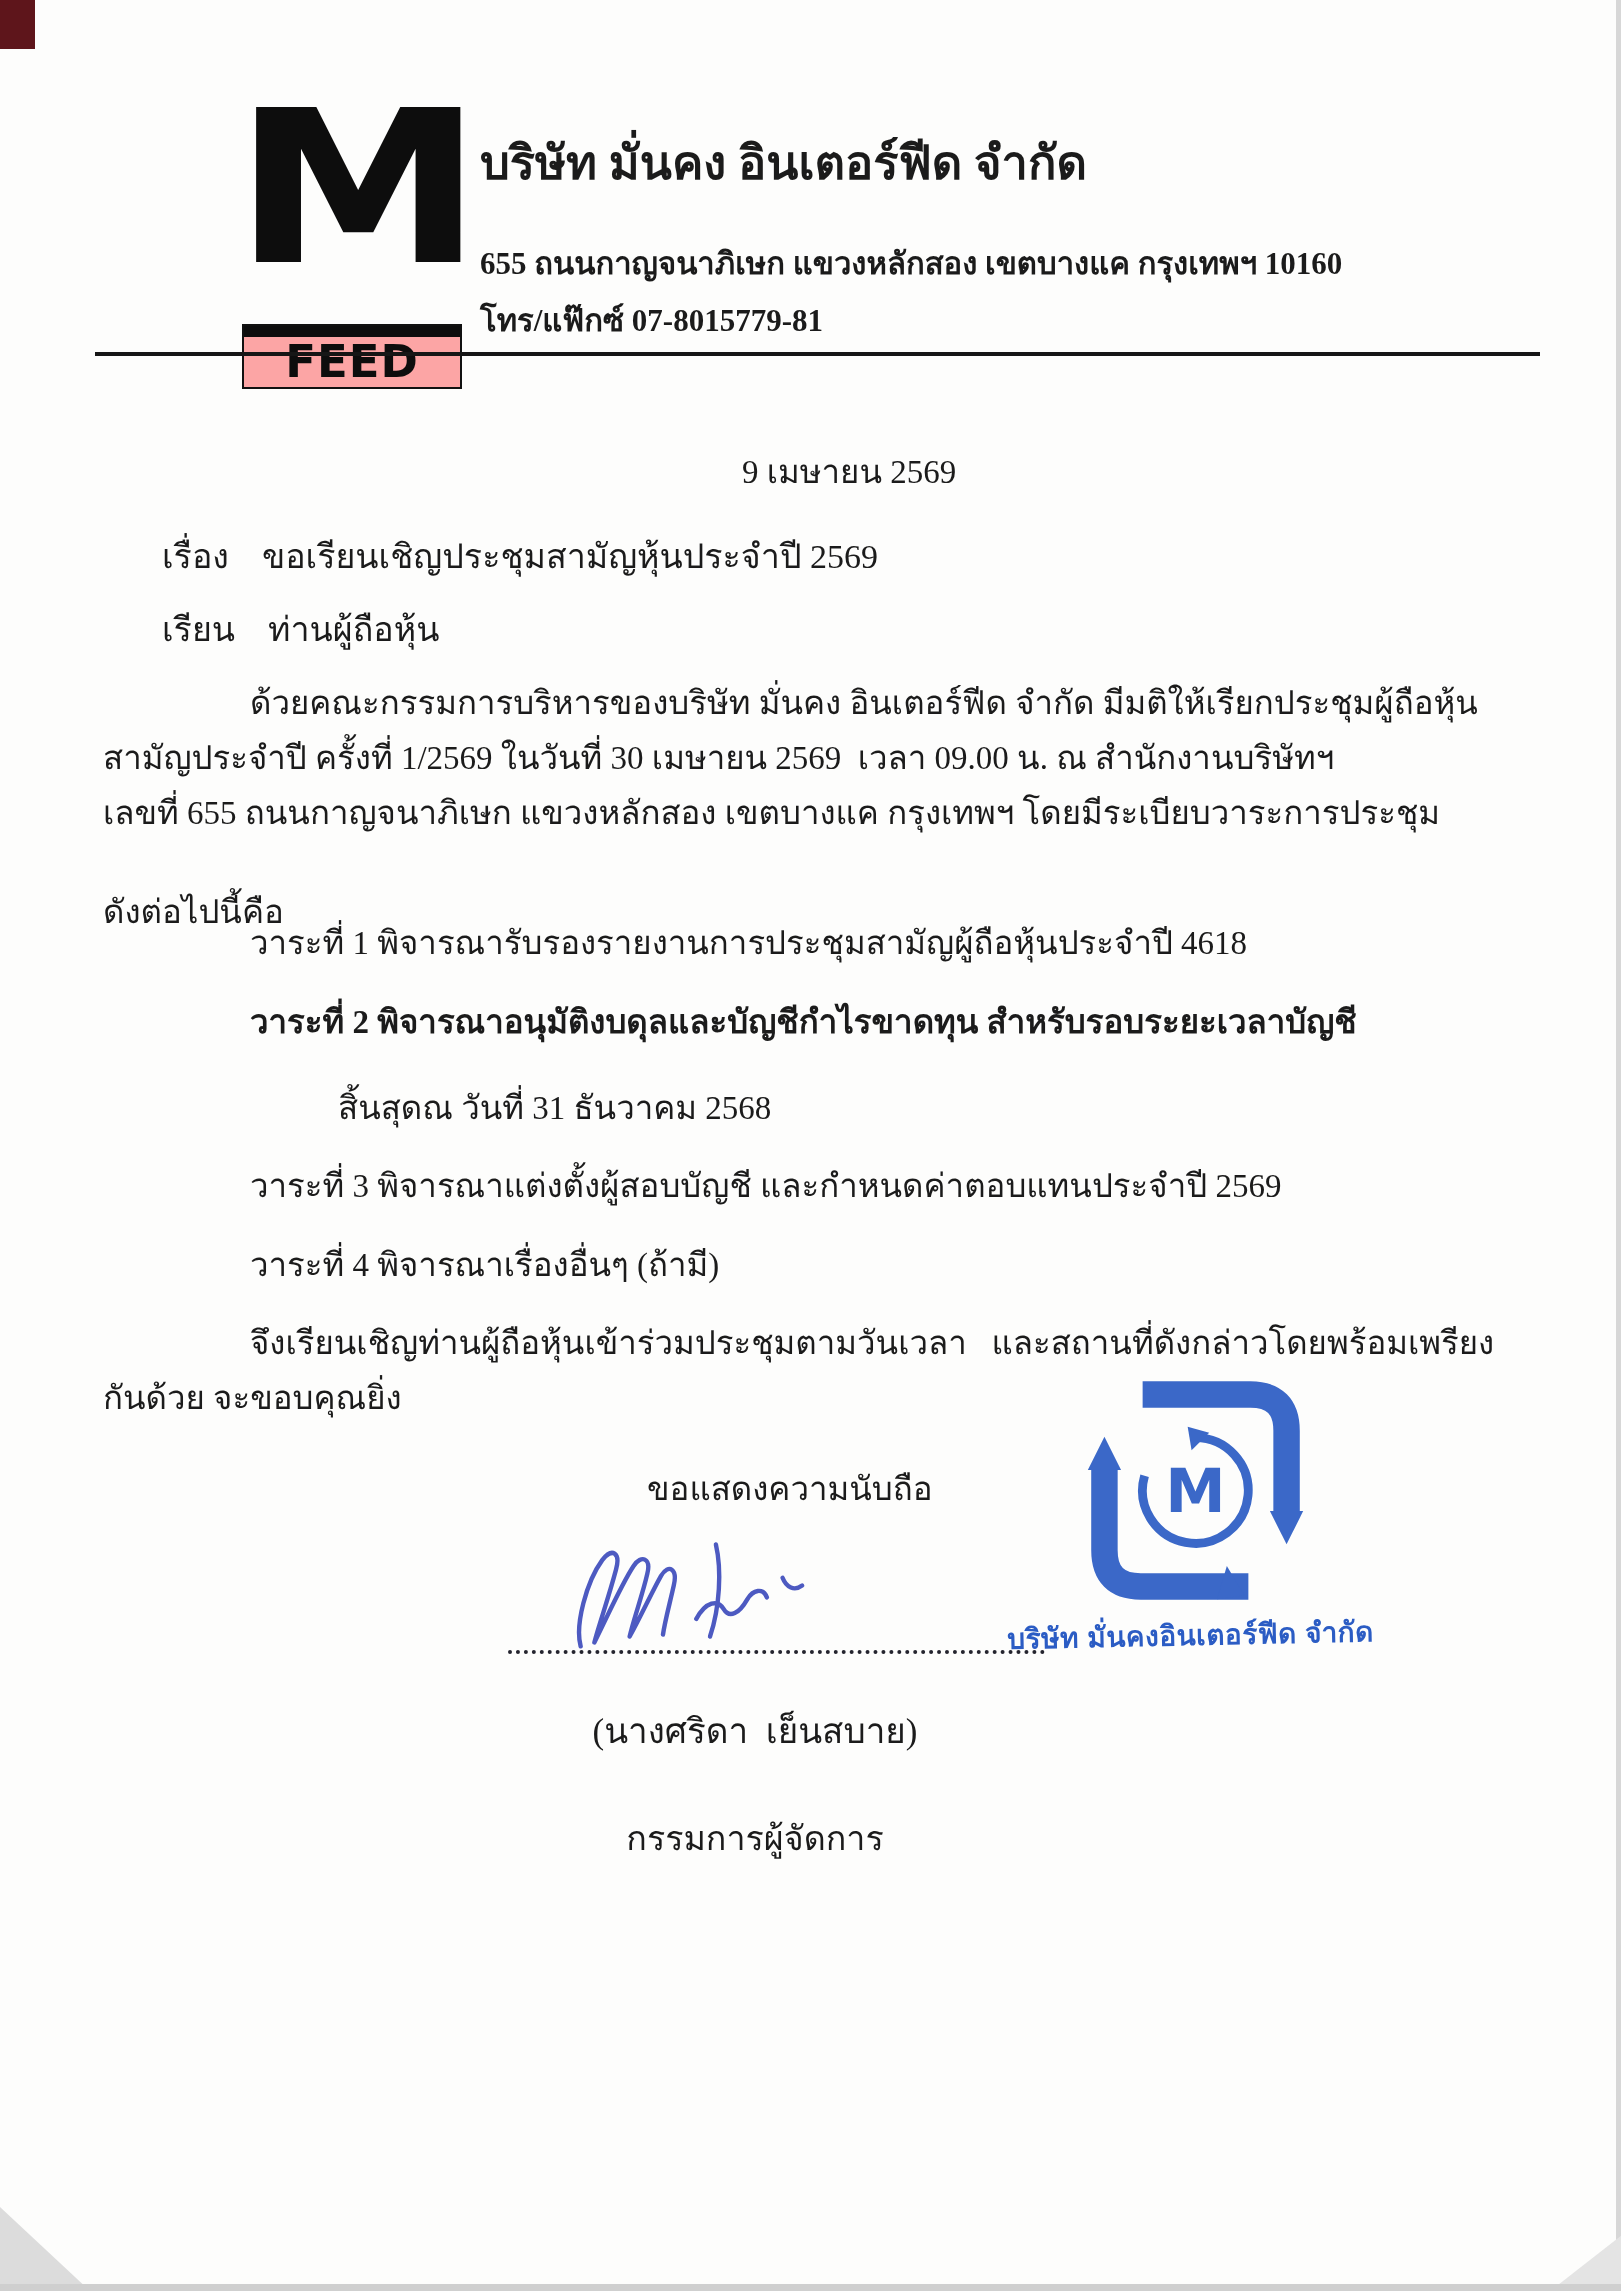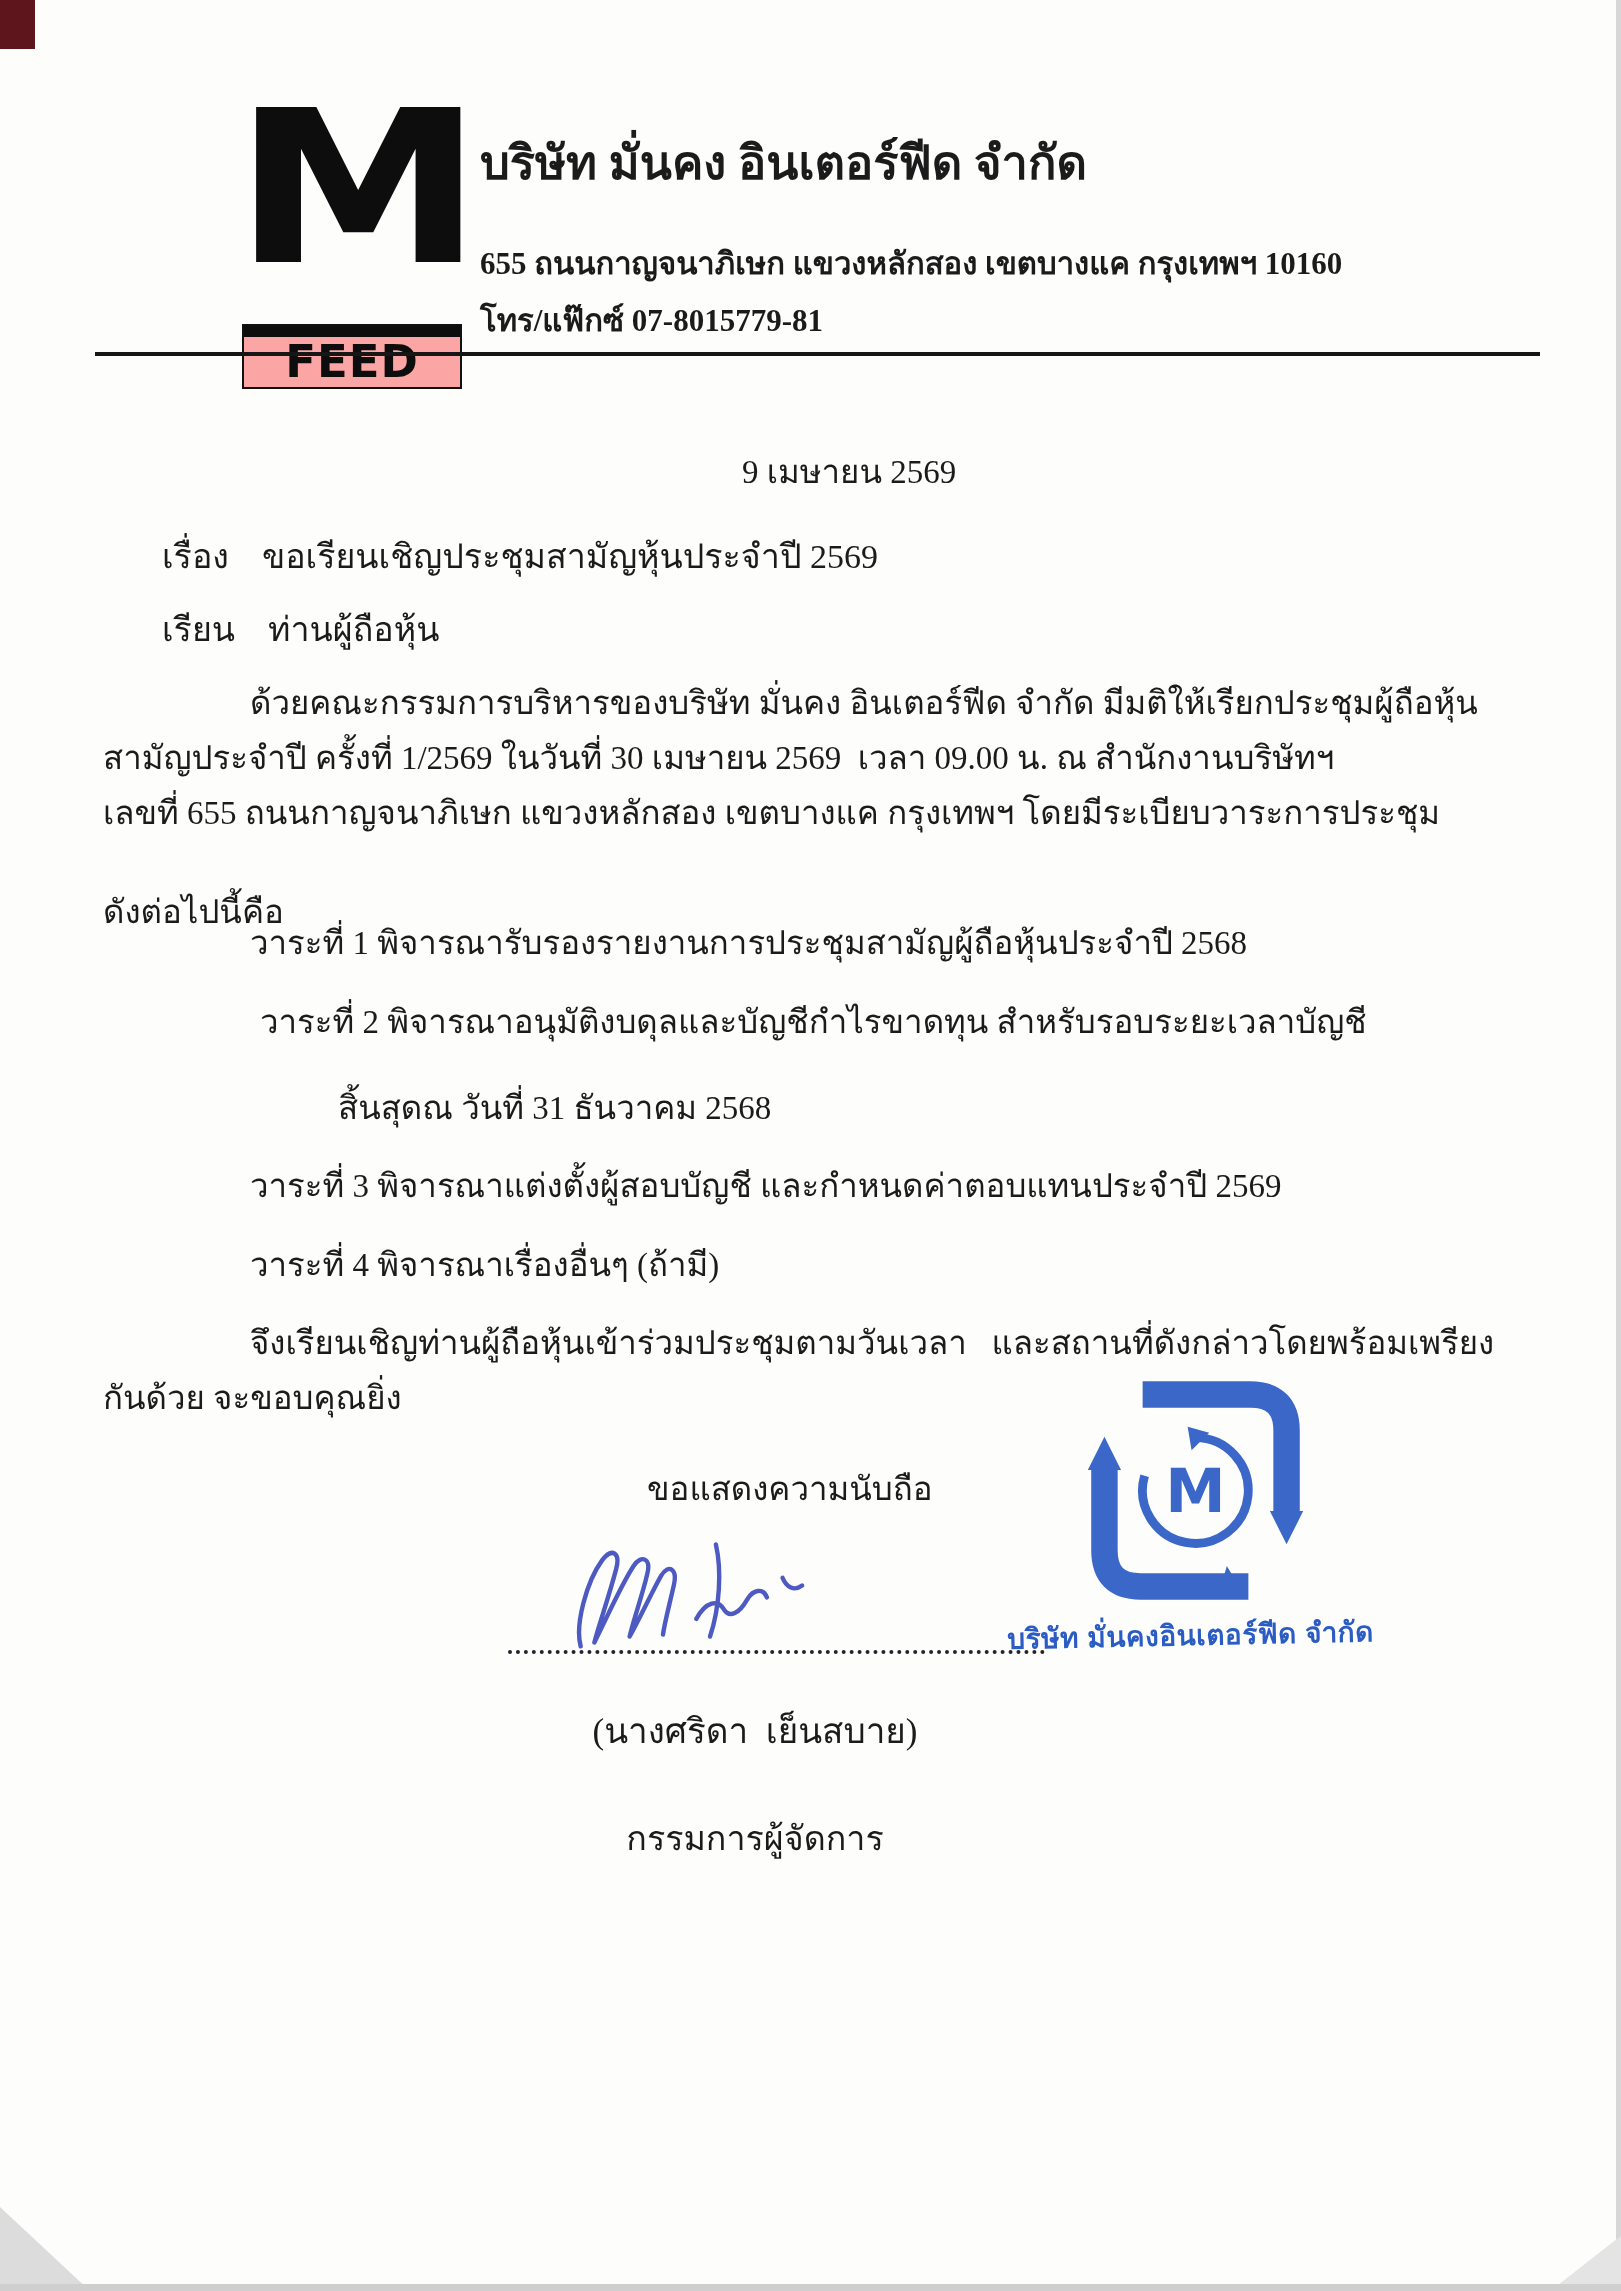--- a/index.html
+++ b/index.html
@@ -32,21 +32,21 @@
   .t{font-size:33px; line-height:39px;}
   .date{left:742px; top:453px;}
   .lbl-row{display:flex; gap:33px;}
   .subject{left:162px; top:537px; font-size:34px;}
   .salute{left:162px; top:610px; font-size:34px;}
   .p1a{left:250px; top:684px;}
   .p1b{left:103px; top:739px;}
   .p1c{left:103px; top:794px;}
   .p1d{left:103px; top:849px;margin-top:44px;}
   .ag1{left:250px; top:924px;}
-  .ag2{left:260px; top:1003px;}
+  .ag2{left:250px; top:1003px;font-weight:bold;}
   .ag2b{left:338px; top:1089px;}
   .ag3{left:250px; top:1167px;}
   .ag4{left:250px; top:1246px;}
   .cl1{left:250px; top:1324px;}
   .cl2{left:103px; top:1379px;}
   .regards{left:647px; top:1470px;}
   .sig{left:559px; top:1517px;}
   .dots{left:508px; top:1607px; width:537px; height:43px; border-bottom:4.9px dotted #24242e;}
   .signer-name{left:549px; top:1703px; width:412px; text-align:center; font-size:35px;}
   .signer-title{left:549px; top:1811px; width:412px; text-align:center; font-size:34px;}
@@ -97,21 +97,21 @@
   <div class="abs t salute lbl-row">
     <span>เรียน</span>
     <span>ท่านผู้ถือหุ้น</span>
   </div>
 
   <div class="abs t p1a">ด้วยคณะกรรมการบริหารของบริษัท มั่นคง อินเตอร์ฟีด จำกัด มีมติให้เรียกประชุมผู้ถือหุ้น</div>
   <div class="abs t p1b">สามัญประจำปี ครั้งที่ 1/2569 ในวันที่ 30 เมษายน 2569  เวลา 09.00 น. ณ สำนักงานบริษัทฯ</div>
   <div class="abs t p1c">เลขที่ 655 ถนนกาญจนาภิเษก แขวงหลักสอง เขตบางแค กรุงเทพฯ โดยมีระเบียบวาระการประชุม</div>
   <div class="abs t p1d">ดังต่อไปนี้คือ</div>
 
-  <div class="abs t ag1">วาระที่ 1 พิจารณารับรองรายงานการประชุมสามัญผู้ถือหุ้นประจำปี 2568</div>
+  <div class="abs t ag1">วาระที่ 1 พิจารณารับรองรายงานการประชุมสามัญผู้ถือหุ้นประจำปี 4618</div>
   <div class="abs t ag2">วาระที่ 2 พิจารณาอนุมัติงบดุลและบัญชีกำไรขาดทุน สำหรับรอบระยะเวลาบัญชี</div>
   <div class="abs t ag2b">สิ้นสุดณ วันที่ 31 ธันวาคม 2568</div>
   <div class="abs t ag3">วาระที่ 3 พิจารณาแต่งตั้งผู้สอบบัญชี และกำหนดค่าตอบแทนประจำปี 2569</div>
   <div class="abs t ag4">วาระที่ 4 พิจารณาเรื่องอื่นๆ (ถ้ามี)</div>
 
   <div class="abs t cl1">จึงเรียนเชิญท่านผู้ถือหุ้นเข้าร่วมประชุมตามวันเวลา   และสถานที่ดังกล่าวโดยพร้อมเพรียง</div>
   <div class="abs t cl2">กันด้วย จะขอบคุณยิ่ง</div>
 
   <div class="abs t regards">ขอแสดงความนับถือ</div>
 

